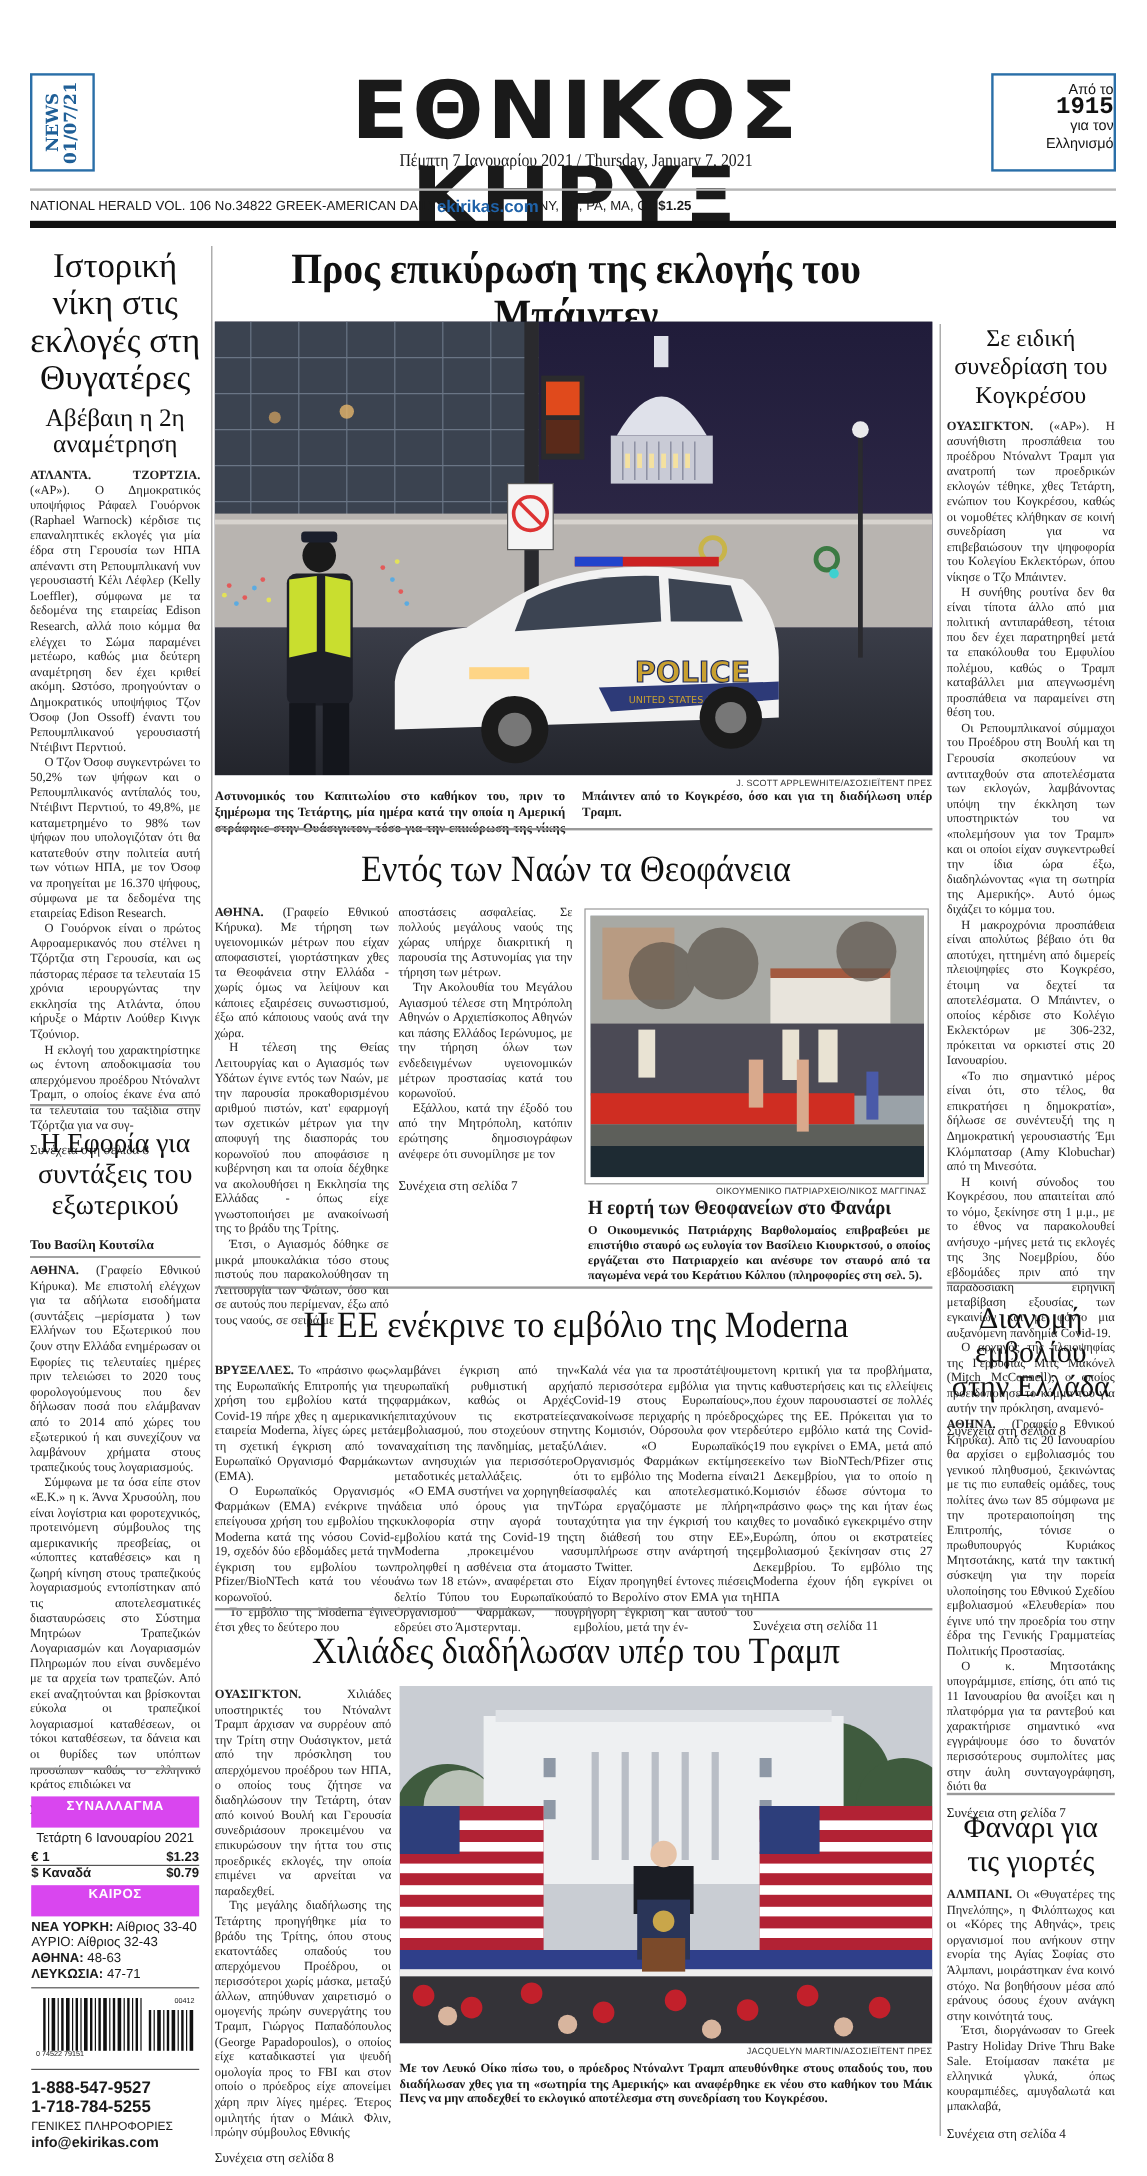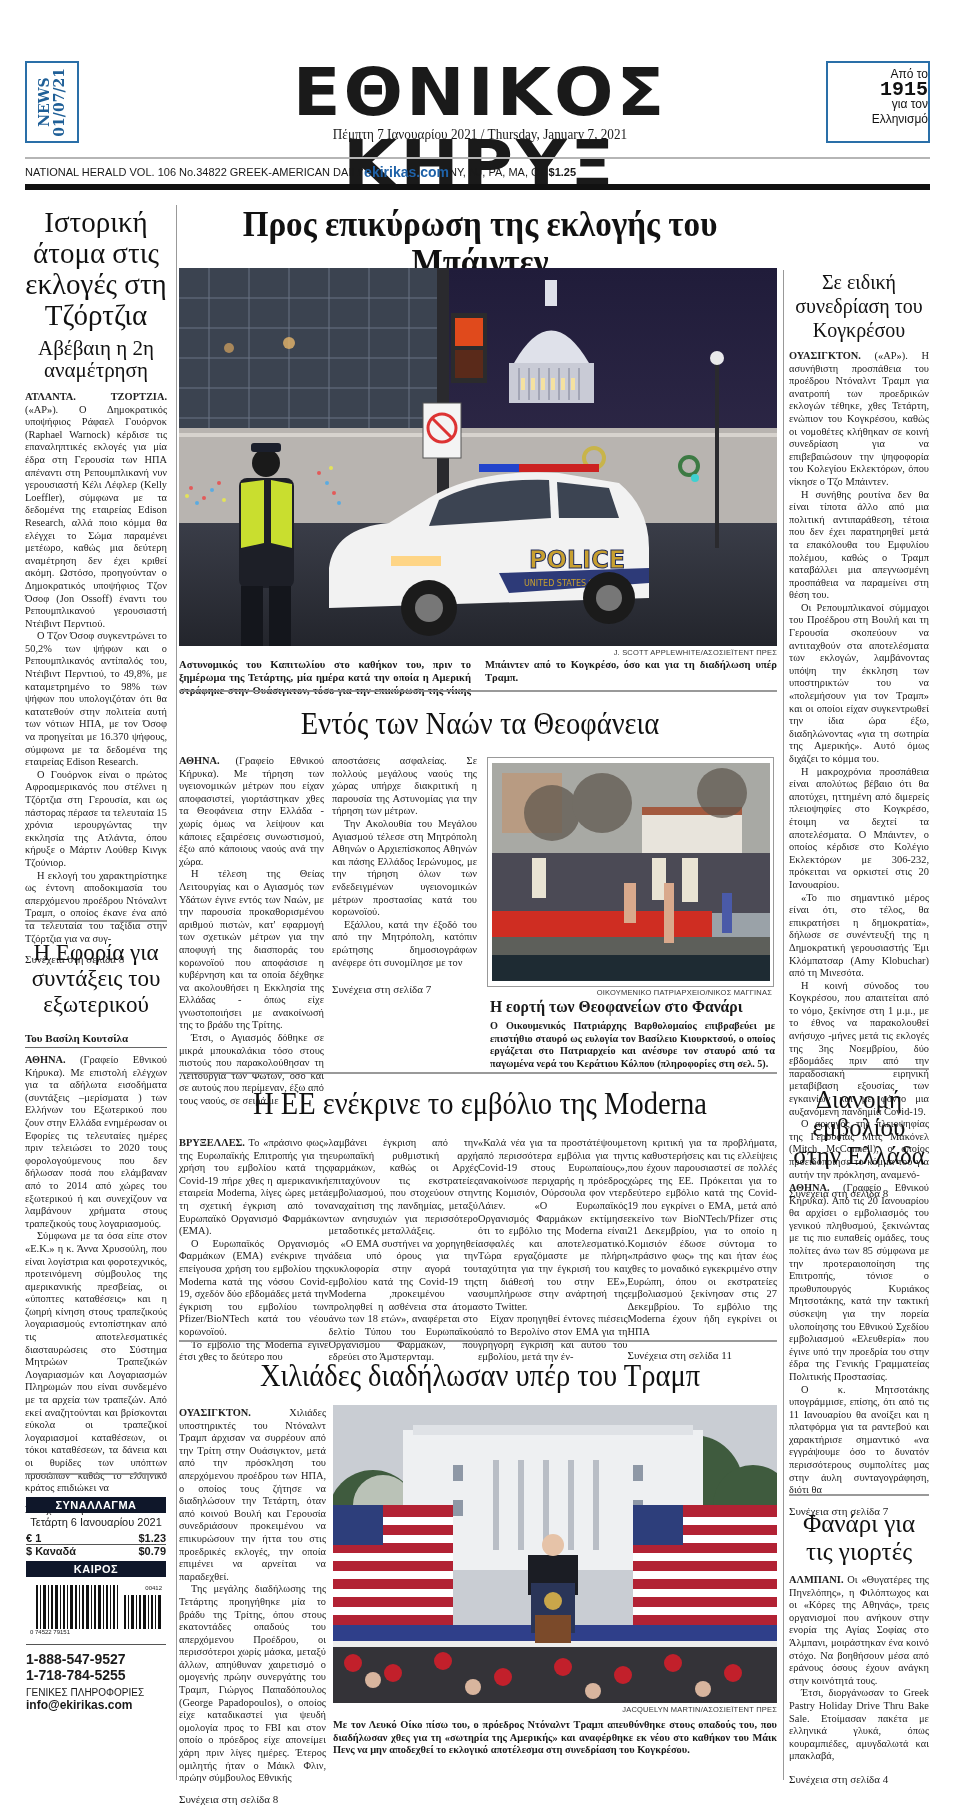--- a/index.html
+++ b/index.html
@@ -26,21 +26,21 @@
 .body p{text-indent:12px}
 .body p:first-child{text-indent:0}
 .body .lead{font-weight:bold}
 .cont{font-weight:normal;font-size:11px}
 .credit{font-family:"Liberation Sans",sans-serif;font-size:7.5px;text-align:right;color:#333;letter-spacing:.2px}
 .caption{font-weight:bold;font-size:10.6px;line-height:13px;text-align:justify}
 .photo{position:absolute;overflow:hidden}
 .cols2{display:flex;gap:8px}
 .cols2>div{flex:1}
 
-.blue-bar{background:#0f172a;color:#fff;font-family:"Liberation Sans",sans-serif;font-weight:bold;font-size:11px;text-align:center;height:16px;line-height:16px;letter-spacing:.5px}
+.blue-bar{background:#d946ef;color:#fff;font-family:"Liberation Sans",sans-serif;font-weight:bold;font-size:11px;text-align:center;height:26px;line-height:16px;letter-spacing:.5px}
 .sans{font-family:"Liberation Sans",sans-serif}
 </style>
 </head>
 <body>
 
 <div class="side-box news-box">
   <span><span>NEWS</span><br><span>01/07/21</span></span>
 </div>
 <div class="abs logo">ΕΘΝΙΚΟΣ ΚΗΡΥΞ</div>
 <div class="abs dateline">Πέμπτη 7 Ιανουαρίου 2021 / Thursday, January 7, 2021</div>
@@ -55,21 +55,21 @@
   <span>NATIONAL HERALD VOL. 106 No.34822  GREEK-AMERICAN DAILY</span>
   <span class="site">ekirikas.com</span>
   <span><span>NY, NJ, PA, MA, CT</span> <b>$1.25</b></span>
 </div>
 <div class="abs rule-thick"></div>
 
 <div class="col-rule" style="left:176px;top:205px;height:1575px"></div>
 <div class="col-rule" style="left:783px;top:270px;height:1510px"></div>
 
 <div class="abs" style="left:25px;top:207px;width:142px">
-  <div class="head" style="font-size:29px;line-height:31px">Ιστορική άτομα στις εκλογές στη Τζόρτζια</div>
+  <div class="head" style="font-size:29px;line-height:31px">Ιστορική νίκη στις εκλογές στη Θυγατέρες</div>
   <div class="head" style="font-size:21px;line-height:22px;margin-top:6px">Αβέβαιη η 2η αναμέτρηση</div>
   <div class="body" style="margin-top:10px">
     <p><span class="lead">ΑΤΛΑΝΤΑ. ΤΖΟΡΤΖΙΑ.</span> <span>(«AP»). Ο Δημοκρατικός υποψήφιος Ράφαελ Γουόρνοκ (Raphael Warnock) κέρδισε τις επαναληπτικές εκλογές για μία έδρα στη Γερουσία των ΗΠΑ απέναντι στη Ρεπουμπλικανή νυν γερουσιαστή Κέλι Λέφλερ (Kelly Loeffler), σύμφωνα με τα δεδομένα της εταιρείας Edison Research, αλλά ποιο κόμμα θα ελέγχει το Σώμα παραμένει μετέωρο, καθώς μια δεύτερη αναμέτρηση δεν έχει κριθεί ακόμη. Ωστόσο, προηγούνταν ο Δημοκρατικός υποψήφιος Τζον Όσοφ (Jon Ossoff) έναντι του Ρεπουμπλικανού γερουσιαστή Ντέιβιντ Περντιού.</span></p>
     <p>Ο Τζον Όσοφ συγκεντρώνει το 50,2% των ψήφων και ο Ρεπουμπλικανός αντίπαλός του, Ντέιβιντ Περντιού, το 49,8%, με καταμετρημένο το 98% των ψήφων που υπολογιζόταν ότι θα κατατεθούν στην πολιτεία αυτή των νότιων ΗΠΑ, με τον Όσοφ να προηγείται με 16.370 ψήφους, σύμφωνα με τα δεδομένα της εταιρείας Edison Research.</p>
     <p>Ο Γουόρνοκ είναι ο πρώτος Αφροαμερικανός που στέλνει η Τζόρτζια στη Γερουσία, και ως πάστορας πέρασε τα τελευταία 15 χρόνια ιερουργώντας την εκκλησία της Ατλάντα, όπου κήρυξε ο Μάρτιν Λούθερ Κινγκ Τζούνιορ.</p>
     <p>Η εκλογή του χαρακτηρίστηκε ως έντονη αποδοκιμασία του απερχόμενου προέδρου Ντόναλντ Τραμπ, ο οποίος έκανε ένα από τα τελευταία του ταξίδια στην Τζόρτζια για να συγ-</p>
   </div>
   <div class="cont" style="margin-top:8px">Συνέχεια στη σελίδα 8</div>
 </div>
 <div class="hr" style="left:25px;top:920px;width:142px"></div>
@@ -90,20 +90,26 @@
   <div style="text-align:center;font-size:11px;margin:3px 0 4px">Τετάρτη 6 Ιανουαρίου 2021</div>
   <div style="display:flex;justify-content:space-between;font-weight:bold;font-size:11px;border-bottom:1px solid #555">
     <span>€ 1</span>
       <span>$1.23</span>
   </div>
   <div style="display:flex;justify-content:space-between;font-weight:bold;font-size:11px;margin-bottom:4px">
     <span>$ Καναδά</span>
       <span>$0.79</span>
   </div>
   <div class="blue-bar">ΚΑΙΡΟΣ</div>
+  <div style="font-size:11px;line-height:13px;margin-top:3px;padding-bottom:4px;border-bottom:1px solid #555">
+    <div><b>ΝΕΑ ΥΟΡΚΗ:</b> <span>Αίθριος 33-40</span></div>
+    <div><span>ΑΥΡΙΟ:</span> <span>Αίθριος 32-43</span></div>
+    <div><b>ΑΘΗΝΑ:</b> <span>48-63</span></div>
+    <div><b>ΛΕΥΚΩΣΙΑ:</b> <span>47-71</span></div>
+  </div>
   <div style="position:relative;height:62px;margin-top:6px;border-bottom:1px solid #555">
     <svg width="140" height="56">
       <g fill="#111">
         <rect x="10" y="2" width="2" height="44"></rect>
           <rect x="14" y="2" width="1" height="44"></rect>
           <rect x="17" y="2" width="3" height="44"></rect>
           <rect x="22" y="2" width="1" height="44"></rect>
         <rect x="25" y="2" width="2" height="44"></rect>
           <rect x="29" y="2" width="3" height="44"></rect>
           <rect x="34" y="2" width="1" height="44"></rect>

